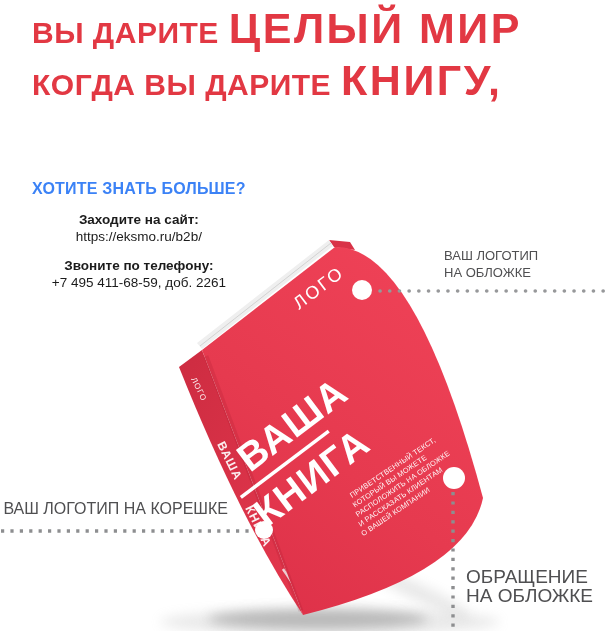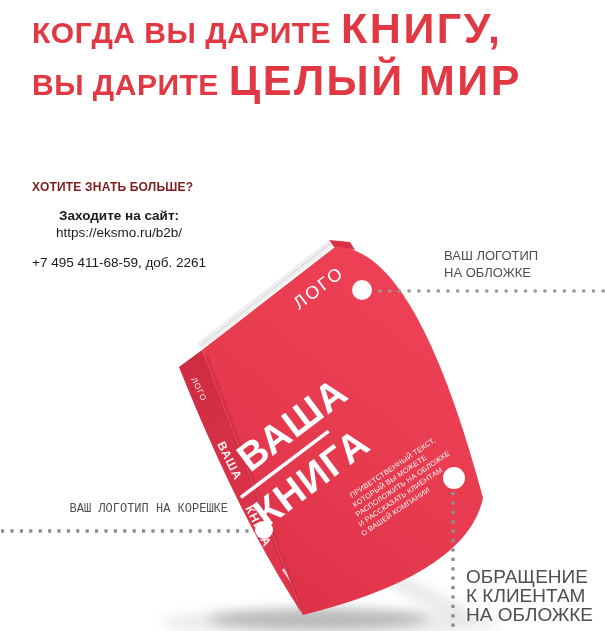--- a/index.html
+++ b/index.html
@@ -8,48 +8,49 @@
     background:#ffffff;
     font-family:"Liberation Sans","DejaVu Sans",sans-serif;
   }
   
   .headline{position:absolute;left:32px;top:2px;color:#e23843;font-weight:bold;z-index:3;}
   .hl-line{white-space:nowrap;line-height:52px;height:52px;}
   .hl-small{font-size:30px;letter-spacing:.5px;margin-right:10px;}
   .hl-big{font-size:43px;letter-spacing:2.5px;}
   
   .contact{position:absolute;left:32px;top:180px;z-index:3;color:#1b1b1b;}
-  .contact-heading{color:#7f1d1d;font-weight:bold;font-size:12px;margin:0 0 14px 0;letter-spacing:.2px;}
+  .contact-heading{color:#3b82f6;font-weight:bold;font-size:16px;margin:0 0 14px 0;letter-spacing:.2px;}
   .contact-group{margin:0 0 13px 0;text-align:center;}
   .contact-label{font-weight:bold;font-size:13.5px;line-height:16px;}
   .contact-value{font-size:13.5px;line-height:17px;}
   
   .callout{position:absolute;color:#4f4f51;z-index:3;}
   .callout-top{left:444px;top:247px;font-size:13px;line-height:17px;}
-  .callout-left{left:0;top:501px;width:228px;text-align:right;font-size:12px;line-height:16px;font-family:Liberation Mono, monospace;}
+  .callout-left{left:0;top:501px;width:228px;text-align:right;font-size:16px;line-height:16px;}
   .callout-right{left:466px;top:567px;font-size:19px;line-height:19px;}
   
   .book-svg{position:absolute;left:0;top:0;z-index:1;}
   svg text{font-family:"Liberation Sans","DejaVu Sans",sans-serif;}
 </style>
 </head>
 <body>
 
 <div class="headline">
+  <div class="hl-line"><span class="hl-small">ВЫ ДАРИТЕ</span><span class="hl-big">ЦЕЛЫЙ МИР</span></div>
   <div class="hl-line"><span class="hl-small">КОГДА ВЫ ДАРИТЕ</span><span class="hl-big">КНИГУ,</span></div>
-  <div class="hl-line"><span class="hl-small">ВЫ ДАРИТЕ</span><span class="hl-big">ЦЕЛЫЙ МИР</span></div>
 </div>
 
 <div class="contact">
   <div class="contact-heading">ХОТИТЕ ЗНАТЬ БОЛЬШЕ?</div>
   <div class="contact-group">
     <div class="contact-label">Заходите на сайт:</div>
     <div class="contact-value">https://eksmo.ru/b2b/</div>
   </div>
   <div class="contact-group">
+    <div class="contact-label">Звоните по телефону:</div>
     <div class="contact-value">+7 495 411-68-59, доб. 2261</div>
   </div>
 </div>
 
 <svg class="book-svg" width="605" height="631" viewBox="0 0 605 631">
   <defs>
     <linearGradient id="coverGrad" x1="0.75" y1="0" x2="0.15" y2="1">
       <stop offset="0" stop-color="#ef4257"></stop>
       <stop offset="0.55" stop-color="#e63a4f"></stop>
       <stop offset="1" stop-color="#dd3048"></stop>
@@ -109,15 +110,14 @@
   <div>ВАШ ЛОГОТИП</div>
   <div>НА ОБЛОЖКЕ</div>
 </div>
 
 <div class="callout callout-left">
   <div>ВАШ ЛОГОТИП НА КОРЕШКЕ</div>
 </div>
 
 <div class="callout callout-right">
   <div>ОБРАЩЕНИЕ</div>
-  <div>К КЛИЕНТАМ</div>
   <div>НА ОБЛОЖКЕ</div>
 </div>
 
 </body></html>

